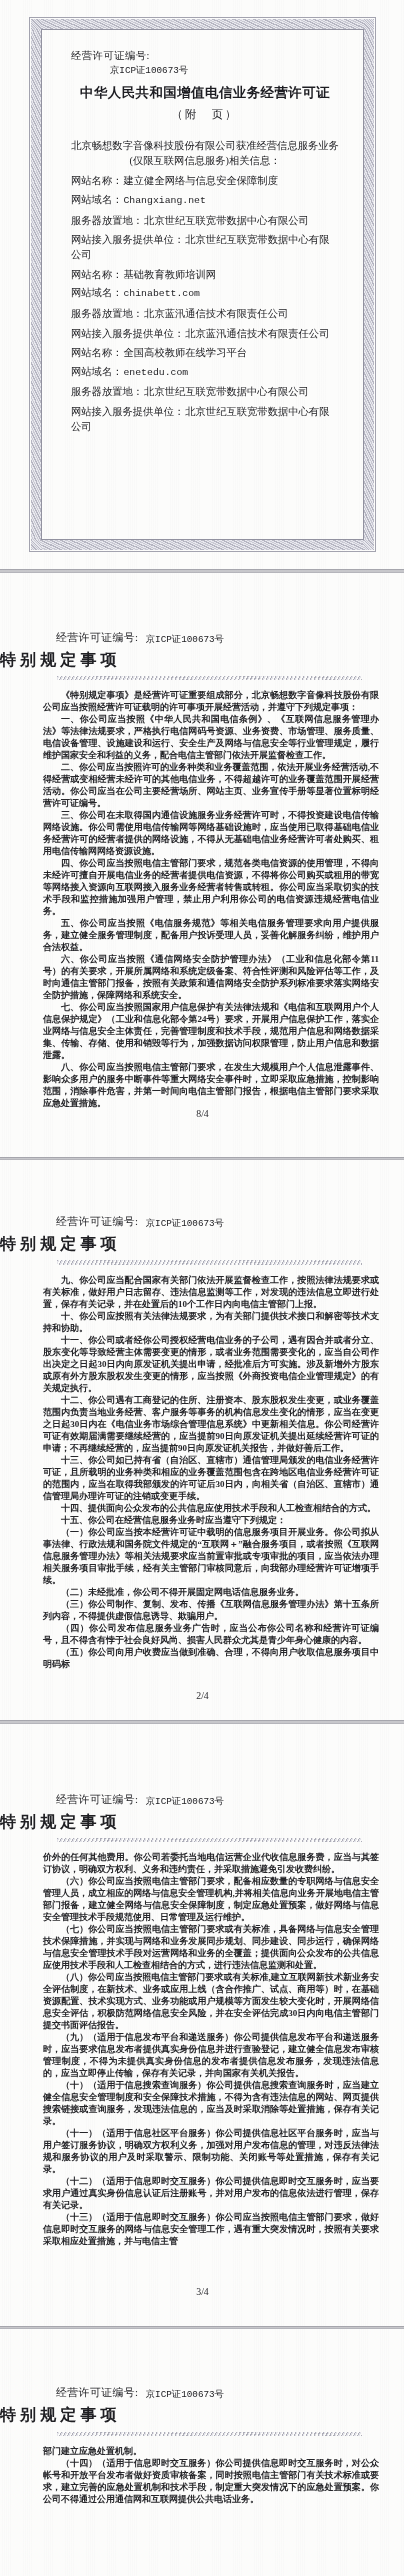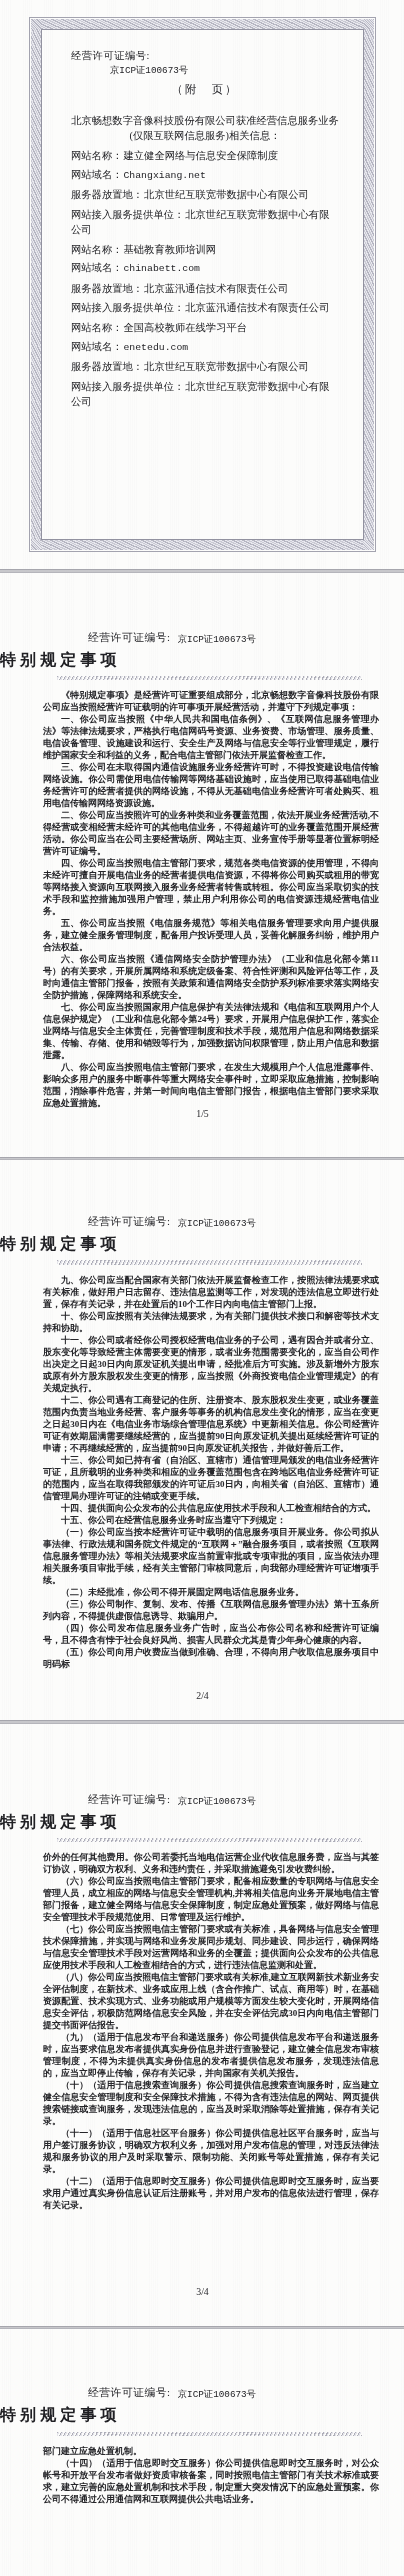--- a/index.html
+++ b/index.html
@@ -24,21 +24,21 @@
   .p1-licno{font-size:9.3px;margin:1.5px 0 0 39px;}
   .cert-title{font-size:13.4px;font-weight:bold;text-align:center;margin:7.2px 0 0;letter-spacing:0.5px;color:#1d1d22;}
   .cert-sub{font-size:11.3px;font-weight:normal;text-align:center;margin-top:5.2px;letter-spacing:2.1px;color:#1d1d22;}
   .intro{font-size:10.3px;line-height:15.5px;margin:15.5px 0 0;text-align:center;}
   .fields{margin-top:4.1px;}
   .field{font-size:10.3px;line-height:15px;margin:4.6px 0;}
   .field .fvalue{margin-left:1px;}
   .field.mono .fvalue{font-family:"Liberation Mono","DejaVu Sans Mono",monospace;font-size:9.8px;}
 
   
-  .sp .hdr{margin-left:88px;white-space:nowrap;}
+  .sp .hdr{margin-left:56px;white-space:nowrap;}
   .sp2 .hdr{padding-top:58px;}
   .sp3 .hdr{padding-top:55px;}
   .sp4 .hdr{padding-top:69px;}
   .sp5 .hdr{padding-top:57px;}
   .hdr .lic-label{font-size:10.8px;}
   .hdr-no{font-size:9.3px;margin-left:5.2px;vertical-align:-1px;}
   .sp-title{font-size:16px;font-weight:bold;text-align:left;letter-spacing:4.1px;margin:4.1px 0 0;color:#202024;}
   .squiggle{height:4.1px;margin:5.2px 43px 0 57px;
       background:repeating-linear-gradient(115deg,#aeaeb8 0 1px,#e4e4ea 1px 2.1px,rgba(0,0,0,0) 2.1px 3.6px);}
   .sp .body{margin:9.3px 26px 0 43px;font-size:9px;line-height:12px;text-align:justify;color:#26262a;}
@@ -58,20 +58,21 @@
     <div class="frame">
       <div class="frame-band">
         <div class="frame-inner"></div>
       </div>
     </div>
     <div class="p1-content">
       <div>
         <span class="lic-label">经营许可证编号:</span>
         <div class="p1-licno mono">京ICP证100673号</div>
       </div>
+      <h1 class="cert-title">中华人民共和国增值电信业务经营许可证</h1>
       <div class="cert-sub">（附　页）</div>
       <p class="intro">北京畅想数字音像科技股份有限公司获准经营信息服务业务(仅限互联网信息服务)相关信息：</p>
       <div class="fields">
 
       <p class="field"><span class="flabel">网站名称：</span><span class="fvalue">建立健全网络与信息安全保障制度</span></p>
           <p class="field mono"><span class="flabel">网站域名：</span><span class="fvalue">Changxiang.net</span></p>
           <p class="field"><span class="flabel">服务器放置地：</span><span class="fvalue">北京世纪互联宽带数据中心有限公司</span></p>
           <p class="field"><span class="flabel">网站接入服务提供单位：</span><span class="fvalue">北京世纪互联宽带数据中心有限公司</span></p>
           <p class="field"><span class="flabel">网站名称：</span><span class="fvalue">基础教育教师培训网</span></p>
           <p class="field mono"><span class="flabel">网站域名：</span><span class="fvalue">chinabett.com</span></p>
@@ -91,29 +92,29 @@
     <div class="hdr">
       <span class="lic-label">经营许可证编号:</span>
       <span class="hdr-no mono">京ICP证100673号</span>
     </div>
     <h2 class="sp-title">特别规定事项</h2>
     <div class="squiggle"></div>
     <div class="body">
 
     <p class="bp">《特别规定事项》是经营许可证重要组成部分，北京畅想数字音像科技股份有限公司应当按照经营许可证载明的许可事项开展经营活动，并遵守下列规定事项：</p>
         <p class="bp">一、你公司应当按照《中华人民共和国电信条例》、《互联网信息服务管理办法》等法律法规要求，严格执行电信网码号资源、业务资费、市场管理、服务质量、电信设备管理、设施建设和运行、安全生产及网络与信息安全等行业管理规定，履行维护国家安全和利益的义务，配合电信主管部门依法开展监督检查工作。</p>
+        <p class="bp">二、你公司应当按照许可的业务种类和业务覆盖范围，依法开展业务经营活动,不得经营或变相经营未经许可的其他电信业务，不得超越许可的业务覆盖范围开展经营活动。你公司应当在公司主要经营场所、网站主页、业务宣传手册等显著位置标明经营许可证编号。</p>
         <p class="bp">三、你公司在未取得国内通信设施服务业务经营许可时，不得投资建设电信传输网络设施。你公司需使用电信传输网等网络基础设施时，应当使用已取得基础电信业务经营许可的经营者提供的网络设施，不得从无基础电信业务经营许可者处购买、租用电信传输网网络资源设施。</p>
-        <p class="bp">二、你公司应当按照许可的业务种类和业务覆盖范围，依法开展业务经营活动,不得经营或变相经营未经许可的其他电信业务，不得超越许可的业务覆盖范围开展经营活动。你公司应当在公司主要经营场所、网站主页、业务宣传手册等显著位置标明经营许可证编号。</p>
         <p class="bp">四、你公司应当按照电信主管部门要求，规范各类电信资源的使用管理，不得向未经许可擅自开展电信业务的经营者提供电信资源，不得将你公司购买或租用的带宽等网络接入资源向互联网接入服务业务经营者转售或转租。你公司应当采取切实的技术手段和监控措施加强用户管理，禁止用户利用你公司的电信资源违规经营电信业务。</p>
         <p class="bp">五、你公司应当按照《电信服务规范》等相关电信服务管理要求向用户提供服务，建立健全服务管理制度，配备用户投诉受理人员，妥善化解服务纠纷，维护用户合法权益。</p>
         <p class="bp">六、你公司应当按照《通信网络安全防护管理办法》（工业和信息化部令第11号）的有关要求，开展所属网络和系统定级备案、符合性评测和风险评估等工作，及时向通信主管部门报备，按照有关政策和通信网络安全防护系列标准要求落实网络安全防护措施，保障网络和系统安全。</p>
         <p class="bp">七、你公司应当按照国家用户信息保护有关法律法规和《电信和互联网用户个人信息保护规定》（工业和信息化部令第24号）要求，开展用户信息保护工作，落实企业网络与信息安全主体责任，完善管理制度和技术手段，规范用户信息和网络数据采集、传输、存储、使用和销毁等行为，加强数据访问权限管理，防止用户信息和数据泄露。</p>
         <p class="bp">八、你公司应当按照电信主管部门要求，在发生大规模用户个人信息泄露事件、影响众多用户的服务中断事件等重大网络安全事件时，立即采取应急措施，控制影响范围，消除事件危害，并第一时间向电信主管部门报告，根据电信主管部门要求采取应急处置措施。</p>
       </div>
-    <div class="page-num">1/5</div>
+    <div class="page-num">8/4</div>
   </section>
 
   <div class="sep"></div>
 
   <section class="page sp sp3">
     <div class="hdr">
       <span class="lic-label">经营许可证编号:</span>
       <span class="hdr-no mono">京ICP证100673号</span>
     </div>
     <h2 class="sp-title">特别规定事项</h2>
@@ -148,20 +149,21 @@
     <div class="body">
 
     <p class="bp cont">价外的任何其他费用。你公司若委托当地电信运营企业代收信息服务费，应当与其签订协议，明确双方权利、义务和违约责任，并采取措施避免引发收费纠纷。</p>
         <p class="bp">（六）你公司应当按照电信主管部门要求，配备相应数量的专职网络与信息安全管理人员，成立相应的网络与信息安全管理机构,并将相关信息向业务开展地电信主管部门报备，建立健全网络与信息安全保障制度，制定应急处置预案，做好网络与信息安全管理技术手段规范使用、日常管理及运行维护。</p>
         <p class="bp">（七）你公司应当按照电信主管部门要求或有关标准，具备网络与信息安全管理技术保障措施，并实现与网络和业务发展同步规划、同步建设、同步运行，确保网络与信息安全管理技术手段对运营网络和业务的全覆盖；提供面向公众发布的公共信息应使用技术手段和人工检查相结合的方式，进行违法信息监测和处置。</p>
         <p class="bp">（八）你公司应当按照电信主管部门要求或有关标准,建立互联网新技术新业务安全评估制度，在新技术、业务或应用上线（含合作推广、试点、商用等）时，在基础资源配置、技术实现方式、业务功能或用户规模等方面发生较大变化时，开展网络信息安全评估，积极防范网络信息安全风险，并在安全评估完成30日内向电信主管部门提交书面评估报告。</p>
         <p class="bp">（九）（适用于信息发布平台和递送服务）你公司提供信息发布平台和递送服务时，应当要求信息发布者提供真实身份信息并进行查验登记，建立健全信息发布审核管理制度，不得为未提供真实身份信息的发布者提供信息发布服务，发现违法信息的，应当立即停止传输，保存有关记录，并向国家有关机关报告。</p>
         <p class="bp">（十）（适用于信息搜索查询服务）你公司提供信息搜索查询服务时，应当建立健全信息安全管理制度和安全保障技术措施，不得为含有违法信息的网站、网页提供搜索链接或查询服务，发现违法信息的，应当及时采取消除等处置措施，保存有关记录。</p>
         <p class="bp">（十一）（适用于信息社区平台服务）你公司提供信息社区平台服务时，应当与用户签订服务协议，明确双方权利义务，加强对用户发布信息的管理，对违反法律法规和服务协议的用户及时采取警示、限制功能、关闭账号等处置措施，保存有关记录。</p>
         <p class="bp">（十二）（适用于信息即时交互服务）你公司提供信息即时交互服务时，应当要求用户通过真实身份信息认证后注册账号，并对用户发布的信息依法进行管理，保存有关记录。</p>
+        <p class="bp">（十三）（适用于信息即时交互服务）你公司应当按照电信主管部门要求，做好信息即时交互服务的网络与信息安全管理工作，遇有重大突发情况时，按照有关要求采取相应处置措施，并与电信主管</p>
       </div>
     <div class="page-num">3/4</div>
   </section>
 
   <div class="sep"></div>
 
   <section class="page sp sp5">
     <div class="hdr">
       <span class="lic-label">经营许可证编号:</span>
       <span class="hdr-no mono">京ICP证100673号</span>

